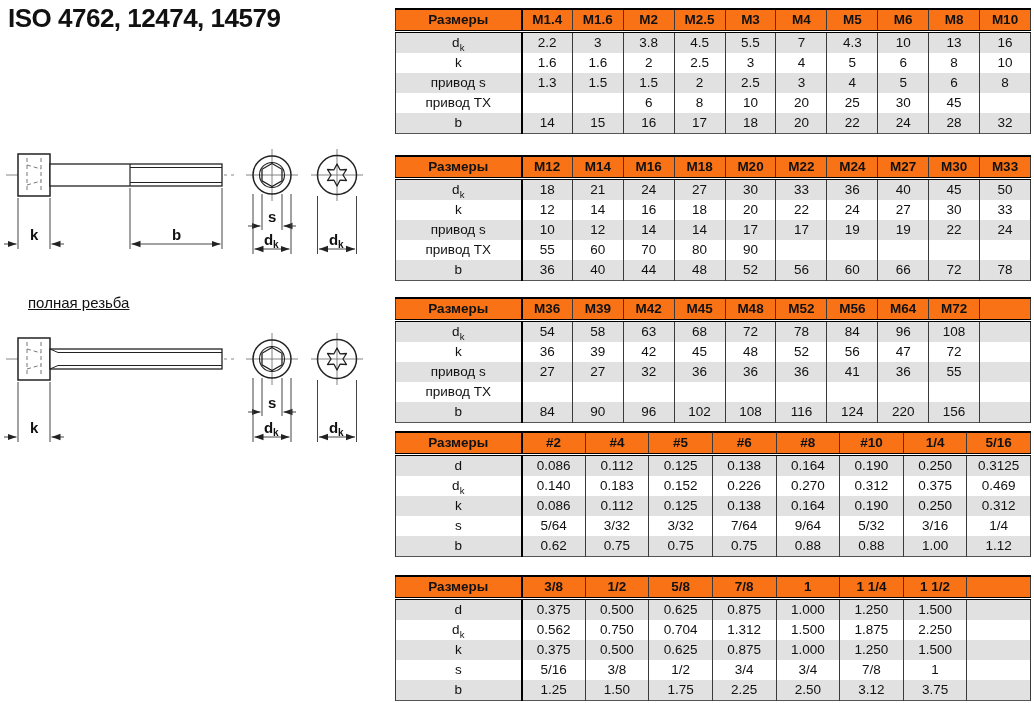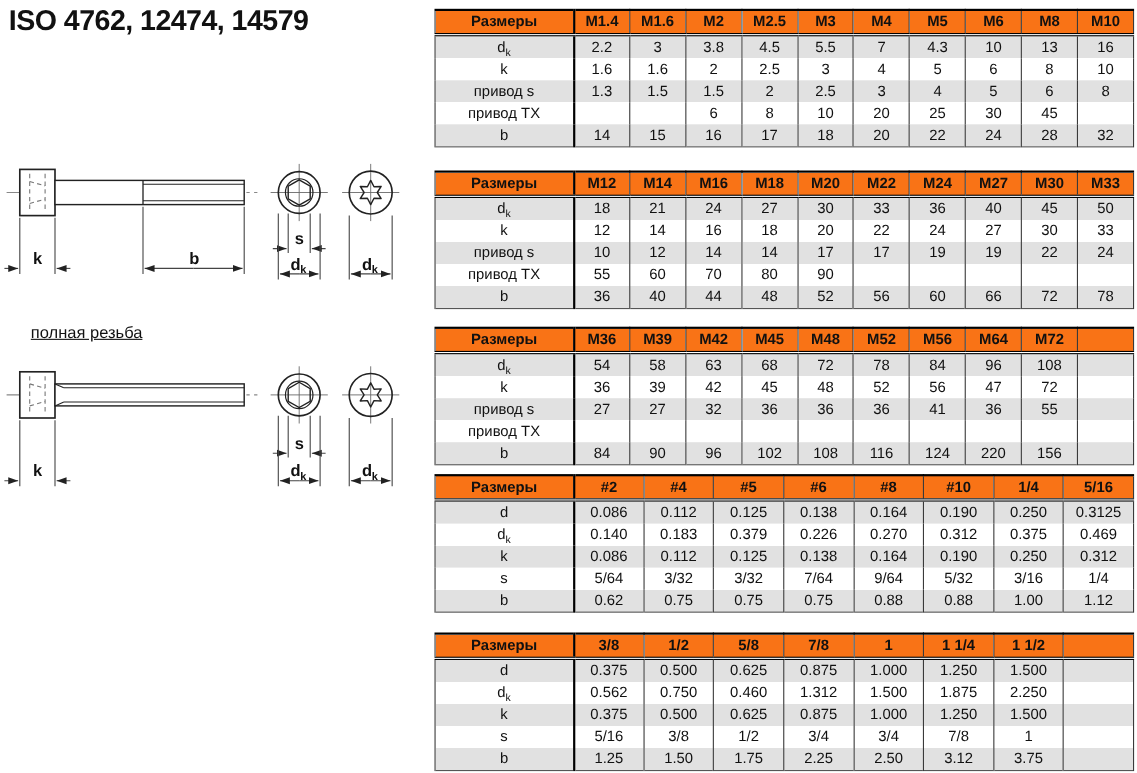--- a/index.html
+++ b/index.html
@@ -518,21 +518,21 @@
               <td>0.138</td>
               <td>0.164</td>
               <td>0.190</td>
               <td>0.250</td>
               <td>0.3125</td>
             </tr>
             <tr>
               <td class="label-col">d<sub>k</sub></td>
               <td>0.140</td>
               <td>0.183</td>
-              <td>0.379</td>
+              <td>0.152</td>
               <td>0.226</td>
               <td>0.270</td>
               <td>0.312</td>
               <td>0.375</td>
               <td>0.469</td>
             </tr>
             <tr>
               <td class="label-col">k</td>
               <td>0.086</td>
               <td>0.112</td>
@@ -603,21 +603,21 @@
               <td>0.875</td>
               <td>1.000</td>
               <td>1.250</td>
               <td>1.500</td>
               <td></td>
             </tr>
             <tr>
               <td class="label-col">d<sub>k</sub></td>
               <td>0.562</td>
               <td>0.750</td>
-              <td>0.460</td>
+              <td>0.704</td>
               <td>1.312</td>
               <td>1.500</td>
               <td>1.875</td>
               <td>2.250</td>
               <td></td>
             </tr>
             <tr>
               <td class="label-col">k</td>
               <td>0.375</td>
               <td>0.500</td>

